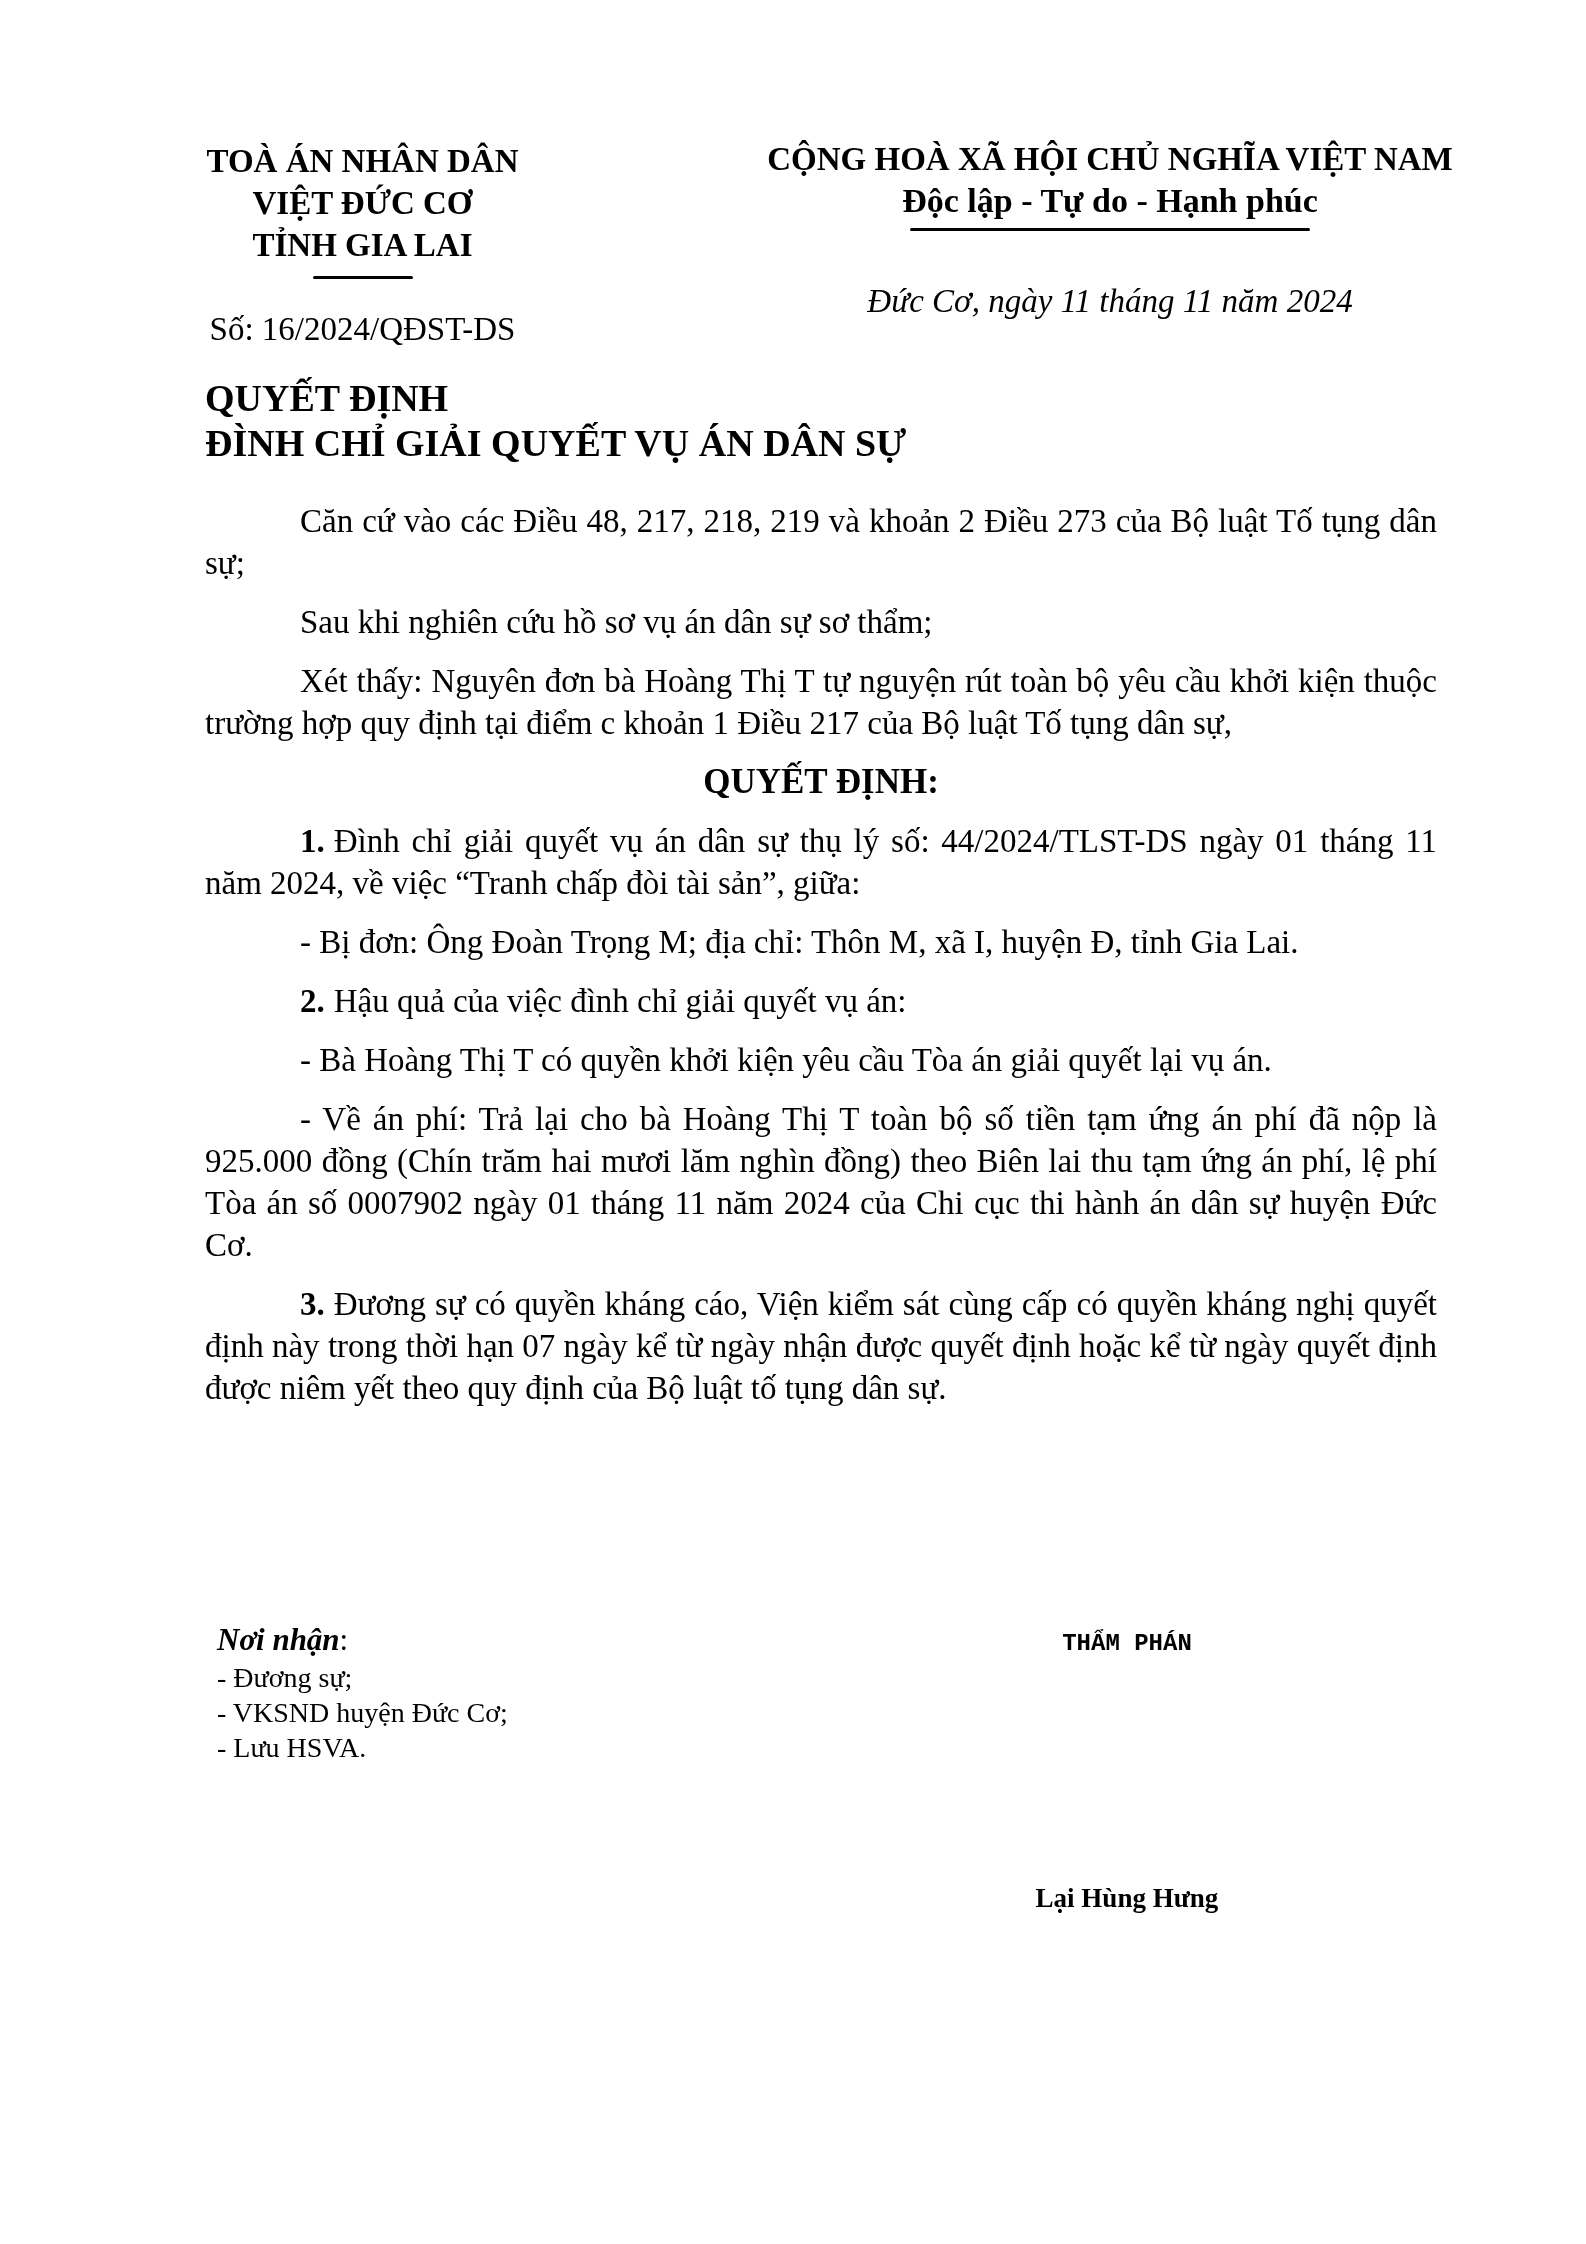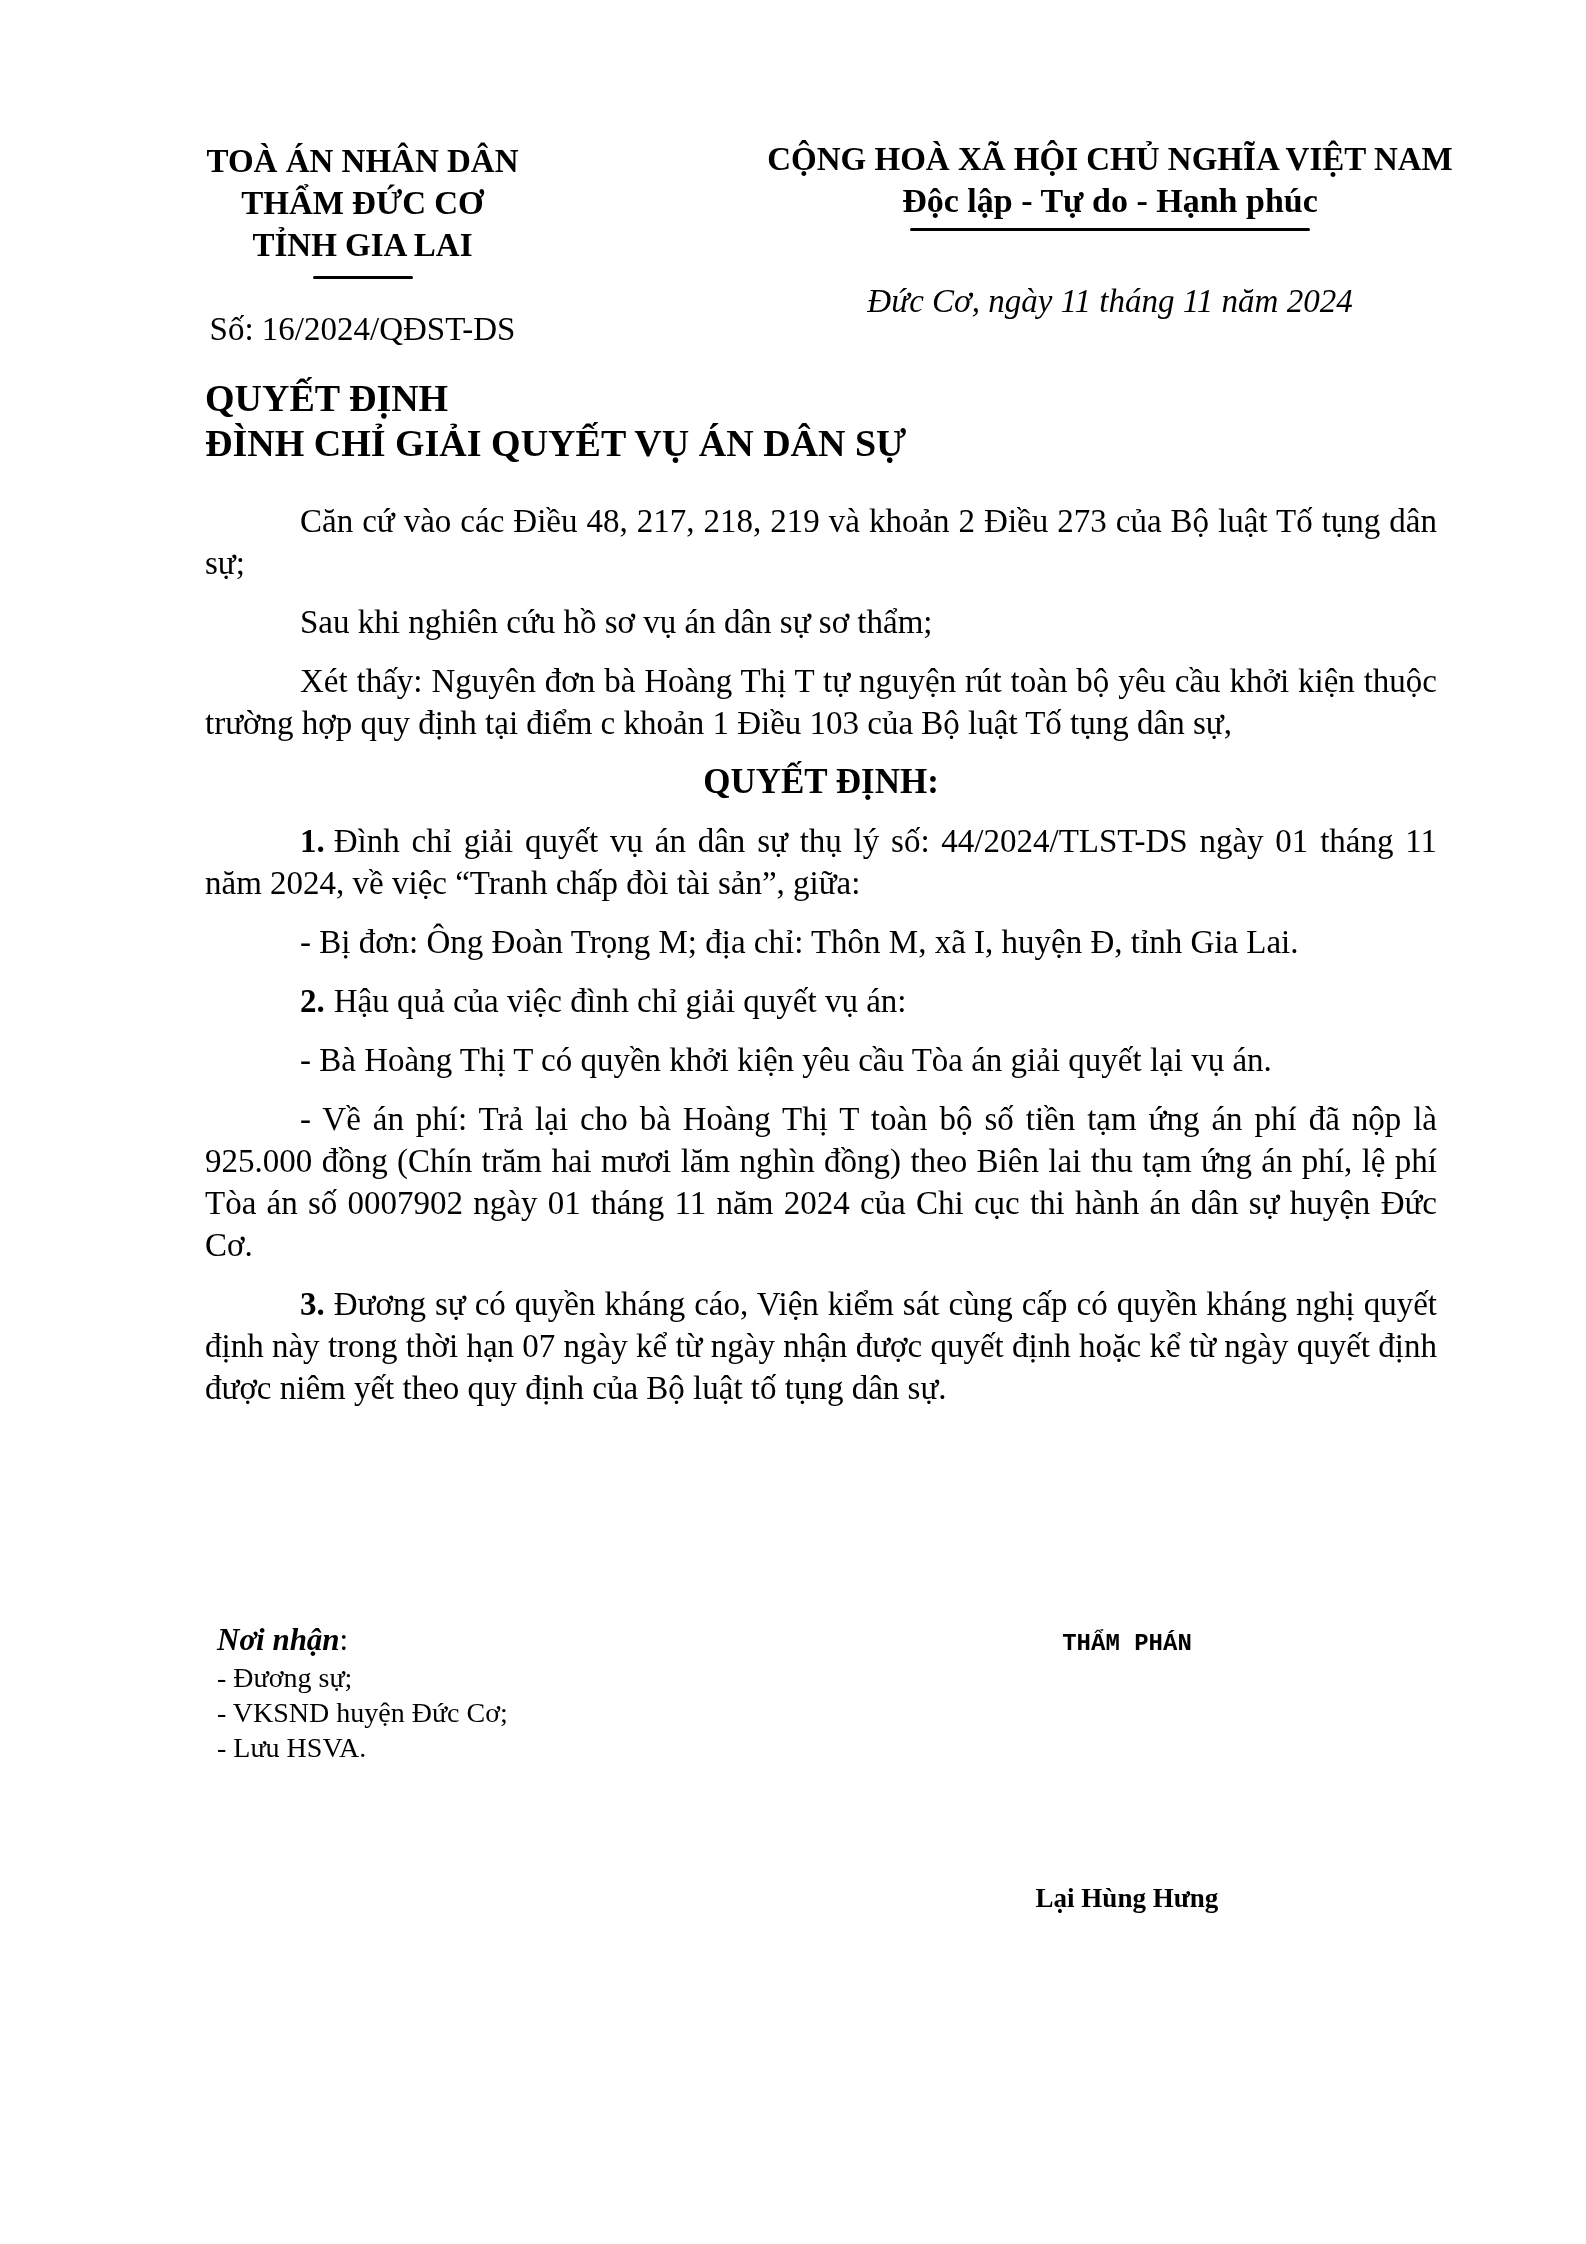--- a/index.html
+++ b/index.html
@@ -92,42 +92,42 @@
   .signature .judge-role { font-weight: 700; font-size: 24px; line-height: 44px; white-space: nowrap; font-family: Liberation Mono, monospace; }
   .signature .judge-name { font-weight: 700; font-size: 27px; line-height: 44px; margin-top: 210px; white-space: nowrap; }
 </style>
 </head>
 <body>
 
 <div class="page">
 
   <div class="header-left">
     <div class="agency-line">TOÀ ÁN NHÂN DÂN</div>
-    <div class="agency-line">THẨM ĐỨC CƠ</div>
+    <div class="agency-line">VIỆT ĐỨC CƠ</div>
     <div class="agency-line">TỈNH GIA LAI</div>
     <hr class="rule left-rule">
     <div class="doc-number">Số: 16/2024/QĐST-DS</div>
   </div>
 
   <div class="header-right">
     <div class="nation-line1">CỘNG HOÀ XÃ HỘI CHỦ NGHĨA VIỆT NAM</div>
     <div class="nation-line2">Độc lập - Tự do - Hạnh phúc</div>
     <hr class="rule right-rule">
     <div class="date-line">Đức Cơ, ngày 11 tháng 11 năm 2024</div>
   </div>
 
   <div class="doc-title">
     <div>QUYẾT ĐỊNH</div>
     <div>ĐÌNH CHỈ GIẢI QUYẾT VỤ ÁN DÂN SỰ</div>
   </div>
 
   <div class="doc-body">
     <p><span>Căn cứ vào các Điều 48, 217, 218, 219 và khoản 2 Điều 273 của Bộ luật Tố tụng dân sự;</span></p>
     <p><span>Sau khi nghiên cứu hồ sơ vụ án dân sự sơ thẩm;</span></p>
-    <p><span>Xét thấy: Nguyên đơn bà Hoàng Thị T tự nguyện rút toàn bộ yêu cầu khởi kiện thuộc trường hợp quy định tại điểm c khoản 1 Điều 103 của Bộ luật Tố tụng dân sự,</span></p>
+    <p><span>Xét thấy: Nguyên đơn bà Hoàng Thị T tự nguyện rút toàn bộ yêu cầu khởi kiện thuộc trường hợp quy định tại điểm c khoản 1 Điều 217 của Bộ luật Tố tụng dân sự,</span></p>
 
     <div class="decision-heading">QUYẾT ĐỊNH:</div>
 
     <p><span class="marker">1.</span><span>Đình chỉ giải quyết vụ án dân sự thụ lý số: 44/2024/TLST-DS ngày 01 tháng 11 năm 2024, về việc “Tranh chấp đòi tài sản”, giữa:</span></p>
     <p><span class="marker"></span><span>- Bị đơn: Ông Đoàn Trọng M; địa chỉ: Thôn M, xã I, huyện Đ, tỉnh Gia Lai.</span></p>
     <p><span class="marker">2.</span><span>Hậu quả của việc đình chỉ giải quyết vụ án:</span></p>
     <p><span class="marker"></span><span>- Bà Hoàng Thị T có quyền khởi kiện yêu cầu Tòa án giải quyết lại vụ án.</span></p>
     <p><span class="marker"></span><span>- Về án phí: Trả lại cho bà Hoàng Thị T toàn bộ số tiền tạm ứng án phí đã nộp là 925.000 đồng (Chín trăm hai mươi lăm nghìn đồng) theo Biên lai thu tạm ứng án phí, lệ phí Tòa án số 0007902 ngày 01 tháng 11 năm 2024 của Chi cục thi hành án dân sự huyện Đức Cơ.</span></p>
     <p><span class="marker">3.</span><span>Đương sự có quyền kháng cáo, Viện kiểm sát cùng cấp có quyền kháng nghị quyết định này trong thời hạn 07 ngày kể từ ngày nhận được quyết định hoặc kể từ ngày quyết định được niêm yết theo quy định của Bộ luật tố tụng dân sự.</span></p>
   </div>

